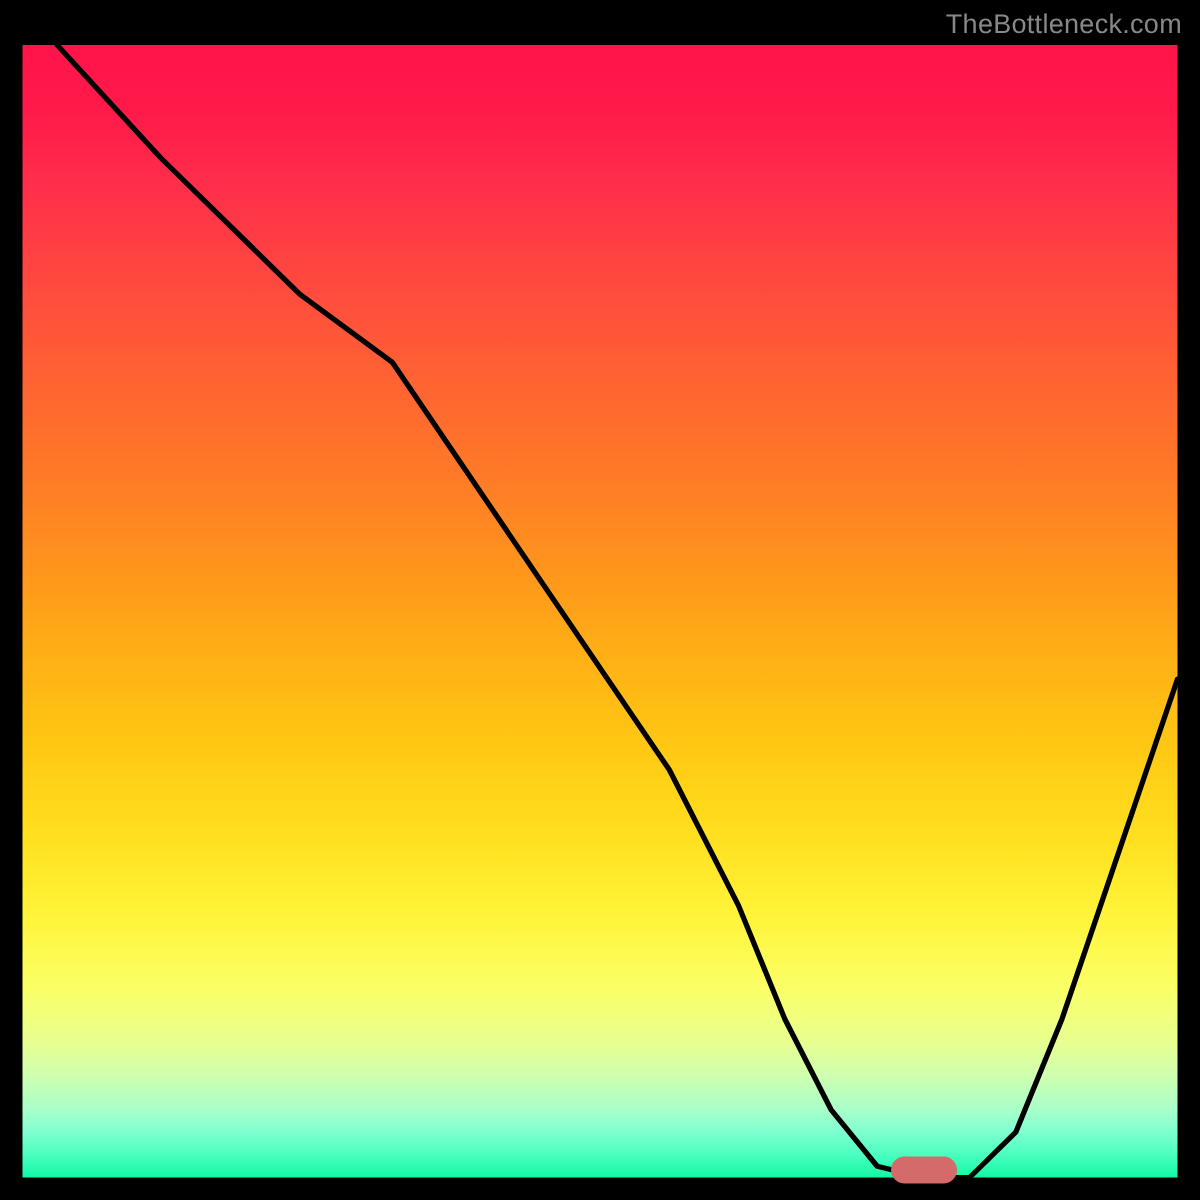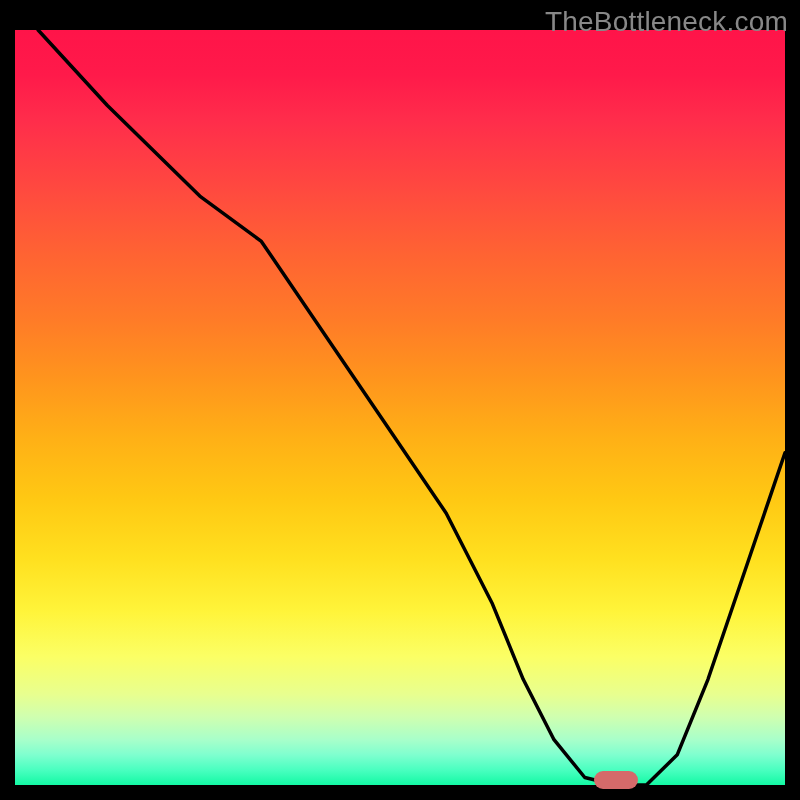--- a/index.html
+++ b/index.html
@@ -9,21 +9,21 @@
     background: #000;
     position: relative;
     font-family: Arial, sans-serif;
     overflow: hidden;
   }
   .watermark {
     position: absolute;
     top: 6px;
     right: 12px;
     color: #888;
-    font-size: 28px;
+    font-size: 18px;
     font-weight: 500;
     z-index: 10;
     letter-spacing: 0.2px;
   }
   .plot-area {
     position: absolute;
     left: 15px;
     top: 30px;
     width: 770px;
     height: 755px;

